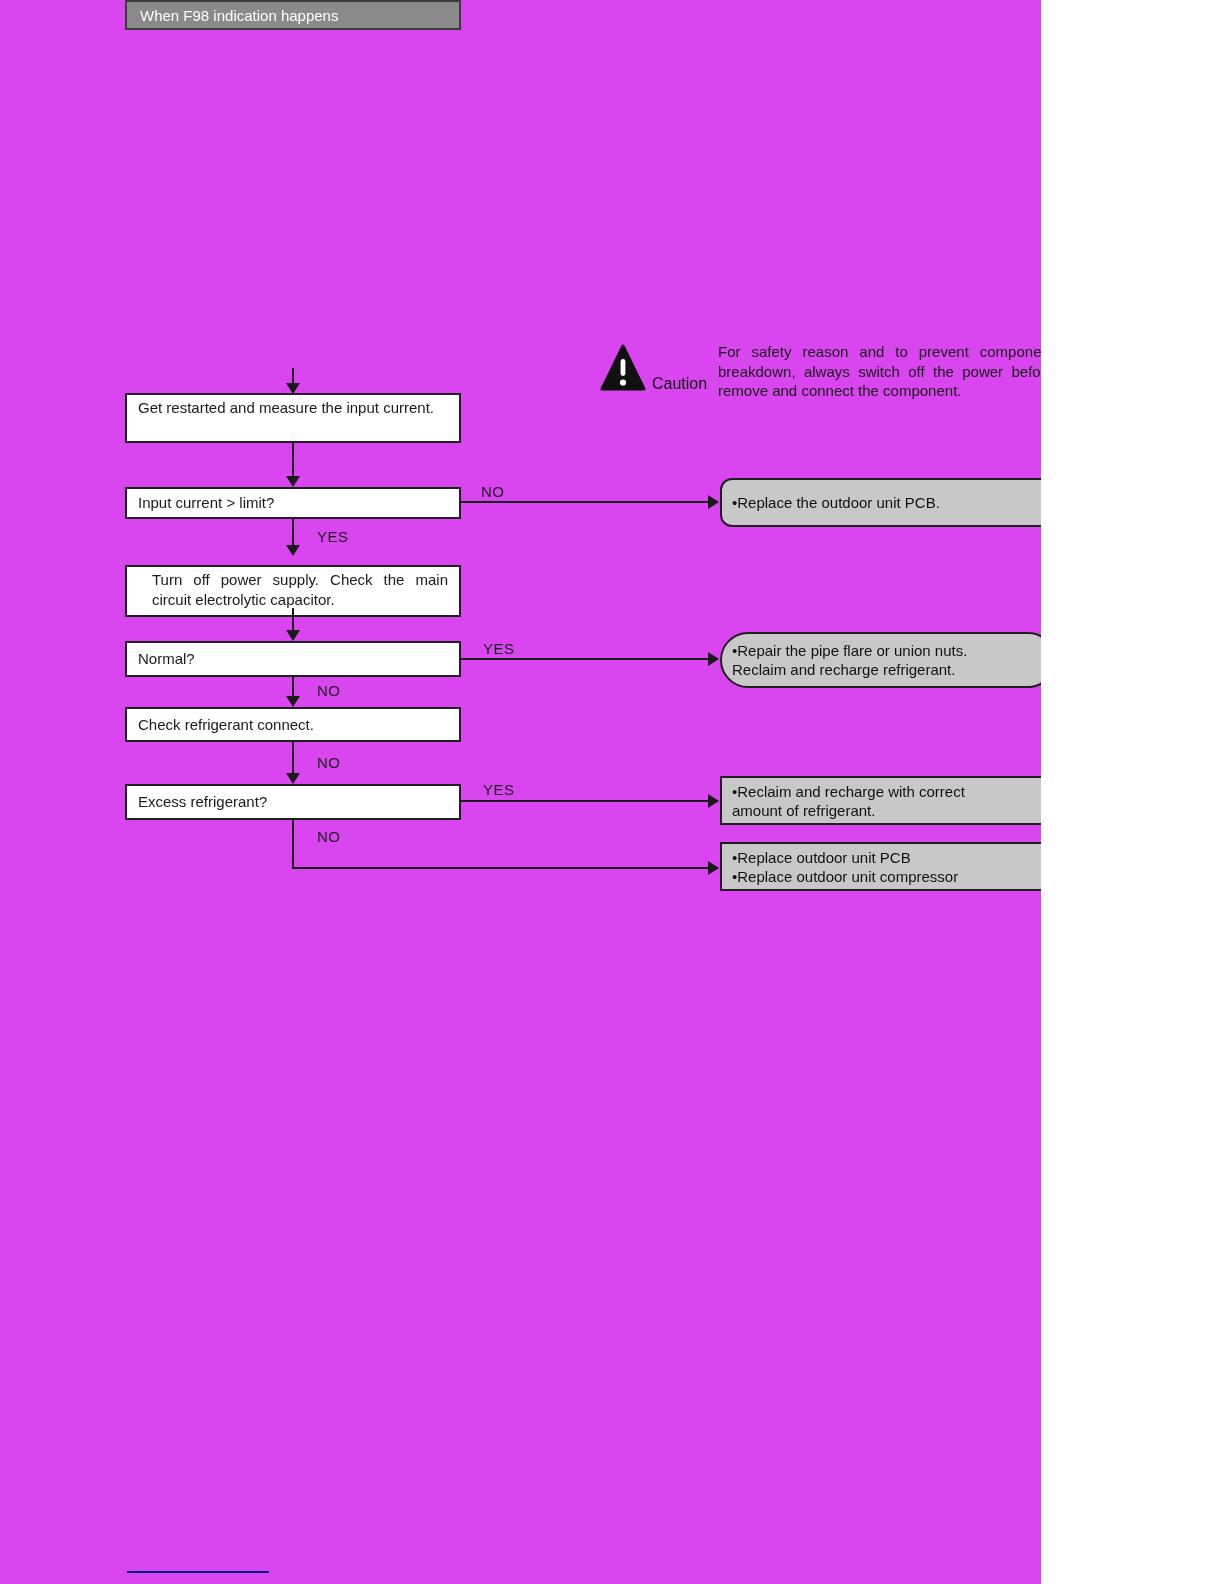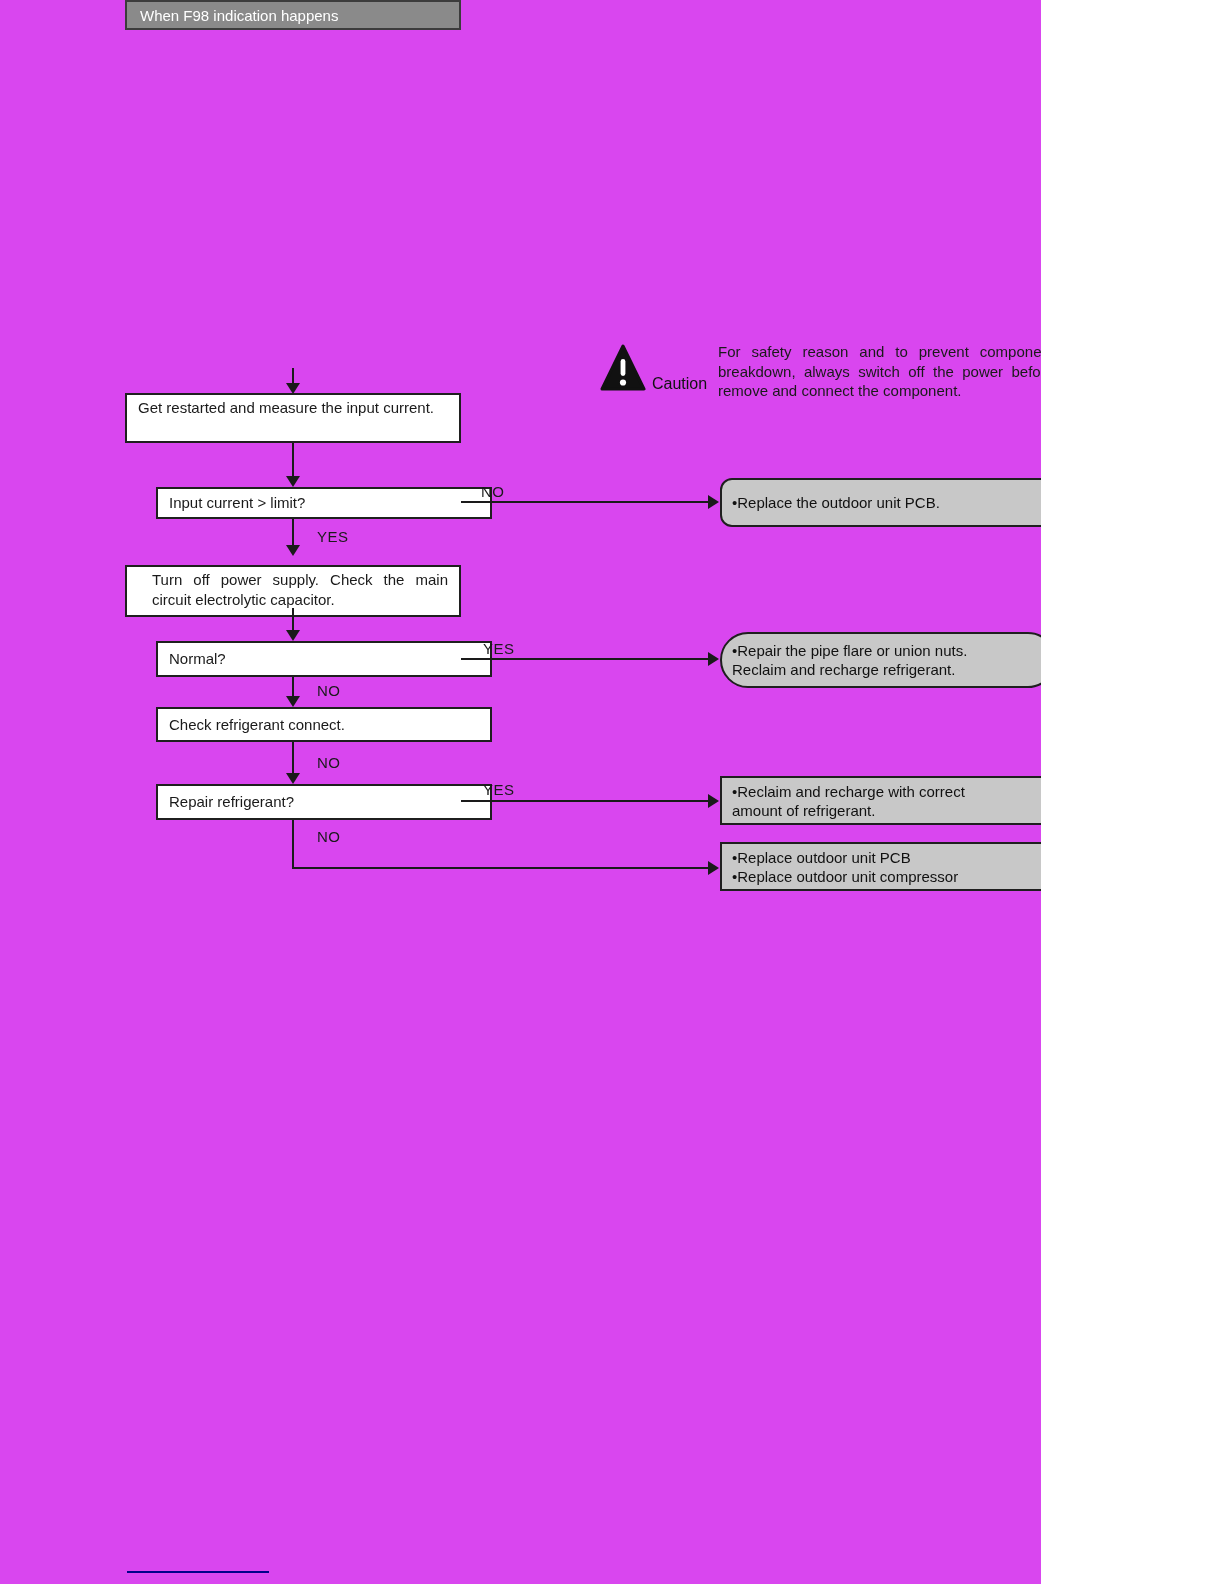--- a/index.html
+++ b/index.html
@@ -22,21 +22,20 @@
     background: #ffffff;
     border: 2px solid #1f1f1f;
     font-size: 15px;
     line-height: 20px;
     color: #1a1a1a;
     padding: 3px 11px;
   }
   .node.single {
     display: flex;
     align-items: center;
-    margin-left: 31px;
   }
   .node.justify {
     text-align: justify;
   }
   .header-node {
     position: absolute;
     left: 125px;
     width: 336px;
     height: 30px;
     background: #8a8a8a;
@@ -133,21 +132,21 @@
   <div class="node justify" style="top:393px; height:50px;">Get restarted and measure the input current.</div>
 
   <div class="node single" style="top:487px; height:32px;">Input current &gt; limit?</div>
 
   <div class="node justify" style="top:565px; height:52px;padding-left:25px;">Turn off power supply. Check the main circuit electrolytic capacitor.</div>
 
   <div class="node single" style="top:641px; height:36px;">Normal?</div>
 
   <div class="node single" style="top:707px; height:35px;">Check refrigerant connect.</div>
 
-  <div class="node single" style="top:784px; height:36px;">Repair refrigerant?</div>
+  <div class="node single" style="top:784px; height:36px;">Excess refrigerant?</div>
 
   <div class="result" style="top:478px; height:49px;border-radius:12px;">
     <div>•Replace the outdoor unit PCB.</div>
   </div>
 
   <div class="result" style="top:632px; height:56px;border-radius:28px;">
     <div>•Repair the pipe flare or union nuts.</div>
     <div>Reclaim and recharge refrigerant.</div>
   </div>
 

